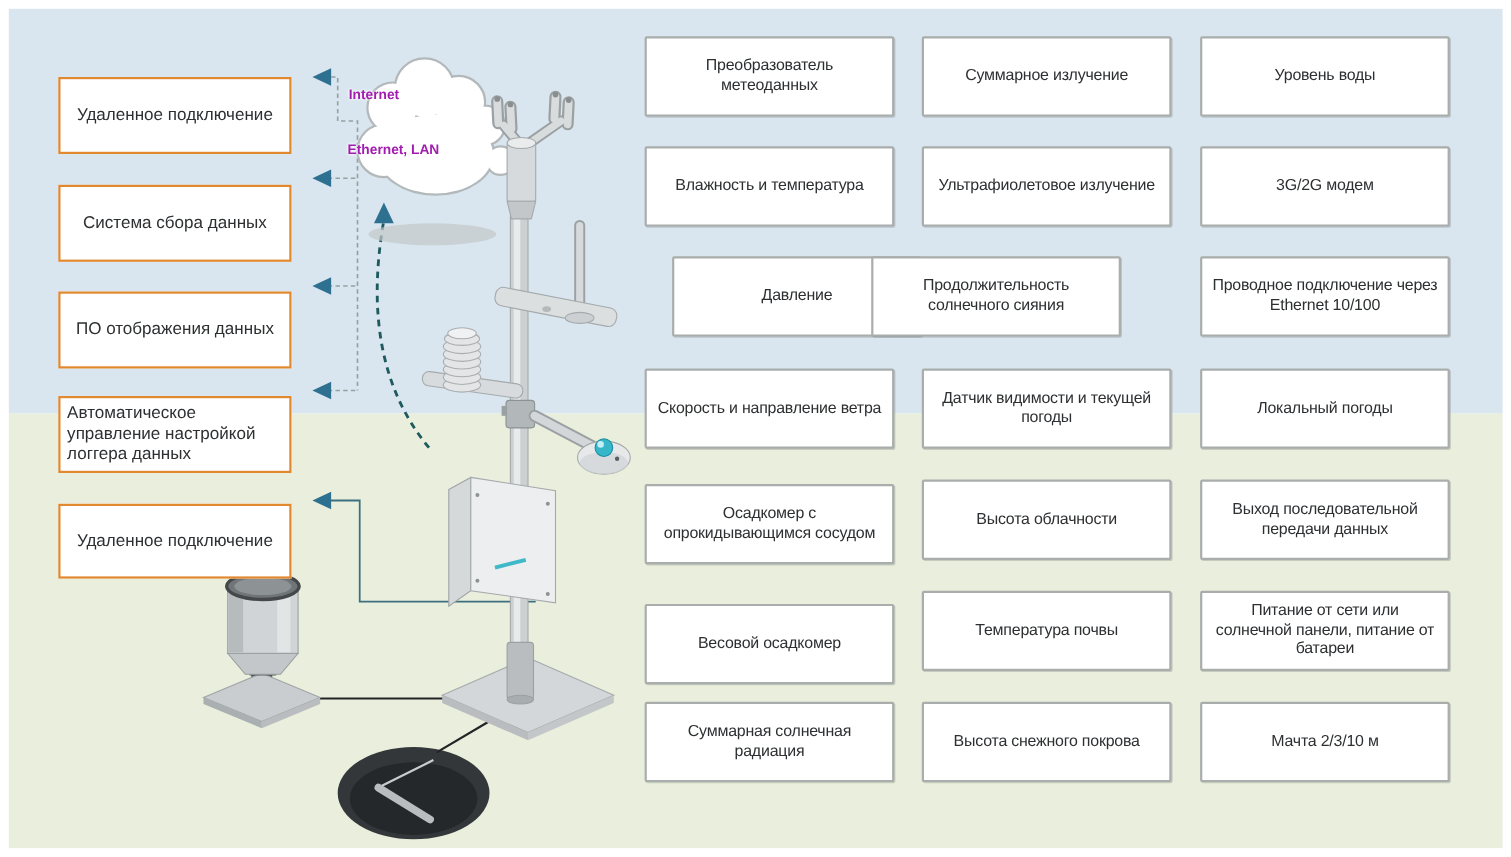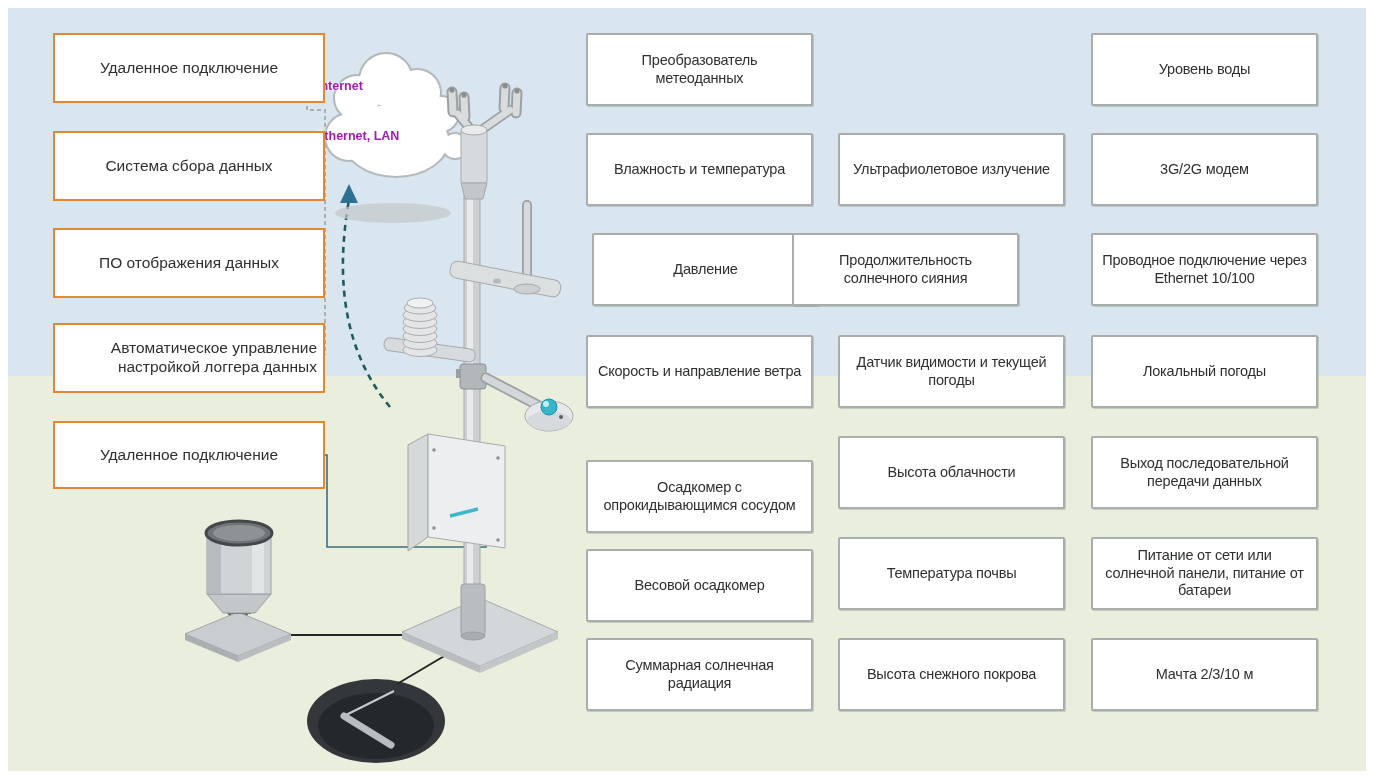--- a/index.html
+++ b/index.html
@@ -6,24 +6,24 @@
   .page{
     position:relative;width:1374px;height:779px;overflow:hidden;
     background:#ffffff;
     font-family:"Liberation Sans", sans-serif;
     color:#2d2f31;
   }
   .bg-top{position:absolute;left:8px;top:8px;width:1358px;height:368px;background:#d9e6ef;}
   .bg-bottom{position:absolute;left:8px;top:376px;width:1358px;height:395px;background:#e9efdc;}
   svg.art{position:absolute;left:0;top:0;width:1374px;height:779px;}
   .lbox{
-    position:absolute;left:53px;width:272px;height:70px;
+    position:absolute;left:53px;width:212px;height:70px;
     background:#ffffff;border:2px solid #e2882f;
-    display:flex;align-items:center;justify-content:center;text-align:right;
-    font-size:15.5px;line-height:1.22;padding:2px 6px;box-sizing:border-box;
+    display:flex;align-items:center;justify-content:center;text-align:left;
+    font-size:15.5px;line-height:1.22;padding:2px 6px;box-sizing:border-box;margin-top:37px;
   }
   .gcell{
     position:absolute;width:227px;height:73px;
     background:#ffffff;border:2px solid #a9adab;border-radius:2px;
     box-shadow:1px 1px 0 rgba(90,95,95,.25);
     display:flex;align-items:center;justify-content:center;text-align:center;
     font-size:14.5px;letter-spacing:-0.2px;line-height:1.22;padding:2px 8px;box-sizing:border-box;
   }
   .cloud-label{
     position:absolute;font-size:12.5px;font-weight:bold;color:#a21caf;
@@ -212,55 +212,58 @@
   <div class="lbox" style="top:323px">
       <span>Автоматическое управление настройкой логгера данных</span>
     </div>
   <div class="lbox" style="top:421px;height:68px">
       <span>Удаленное подключение</span>
     </div>
 
   <div class="gcell" style="left:586px;top:33px">
       <span>Преобразователь метеоданных</span>
     </div>
+  <div class="gcell" style="left:838px;top:33px">
+      <span>Суммарное излучение</span>
+    </div>
   <div class="gcell" style="left:1091px;top:33px">
       <span>Уровень воды</span>
     </div>
 
   <div class="gcell" style="left:586px;top:133px">
       <span>Влажность и температура</span>
     </div>
   <div class="gcell" style="left:838px;top:133px">
       <span>Ультрафиолетовое излучение</span>
     </div>
   <div class="gcell" style="left:1091px;top:133px">
       <span>3G/2G модем</span>
     </div>
 
-  <div class="gcell" style="left:592px;top:233px">
+  <div class="gcell" style="left:611px;top:233px">
       <span>Давление</span>
     </div>
   <div class="gcell" style="left:792px;top:233px">
       <span>Продолжительность солнечного сияния</span>
     </div>
   <div class="gcell" style="left:1091px;top:233px">
       <span>Проводное подключение через Ethernet 10/100</span>
     </div>
 
   <div class="gcell" style="left:586px;top:335px">
       <span>Скорость и направление ветра</span>
     </div>
   <div class="gcell" style="left:838px;top:335px">
       <span>Датчик видимости и текущей погоды</span>
     </div>
   <div class="gcell" style="left:1091px;top:335px">
       <span>Локальный погоды</span>
     </div>
 
-  <div class="gcell" style="left:586px;top:460px">
+  <div class="gcell" style="left:586px;top:440px">
       <span>Осадкомер с опрокидывающимся сосудом</span>
     </div>
   <div class="gcell" style="left:838px;top:436px">
       <span>Высота облачности</span>
     </div>
   <div class="gcell" style="left:1091px;top:436px">
       <span>Выход последовательной передачи данных</span>
     </div>
 
   <div class="gcell" style="left:586px;top:549px">

